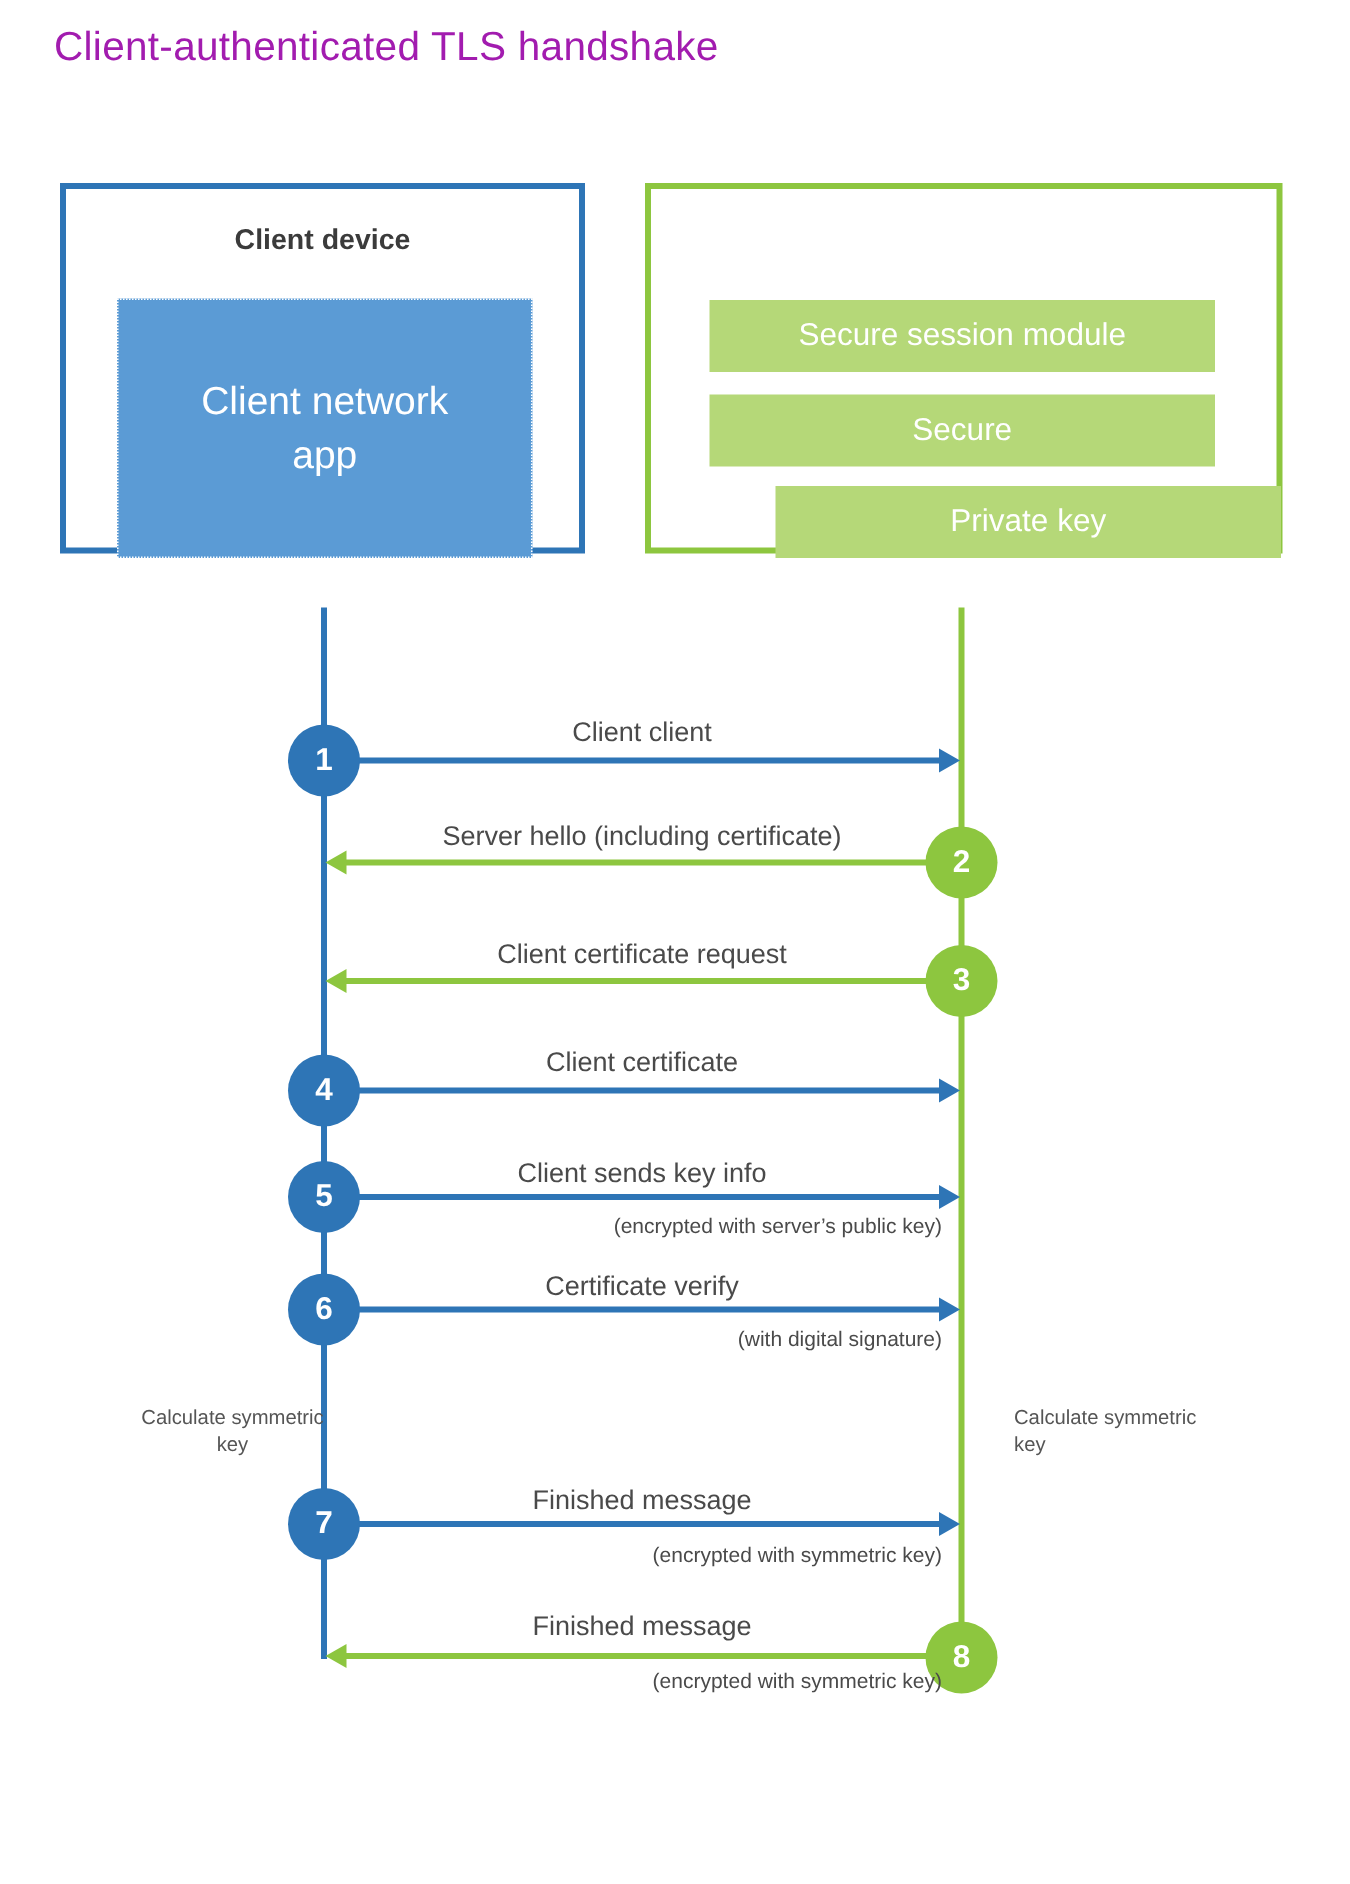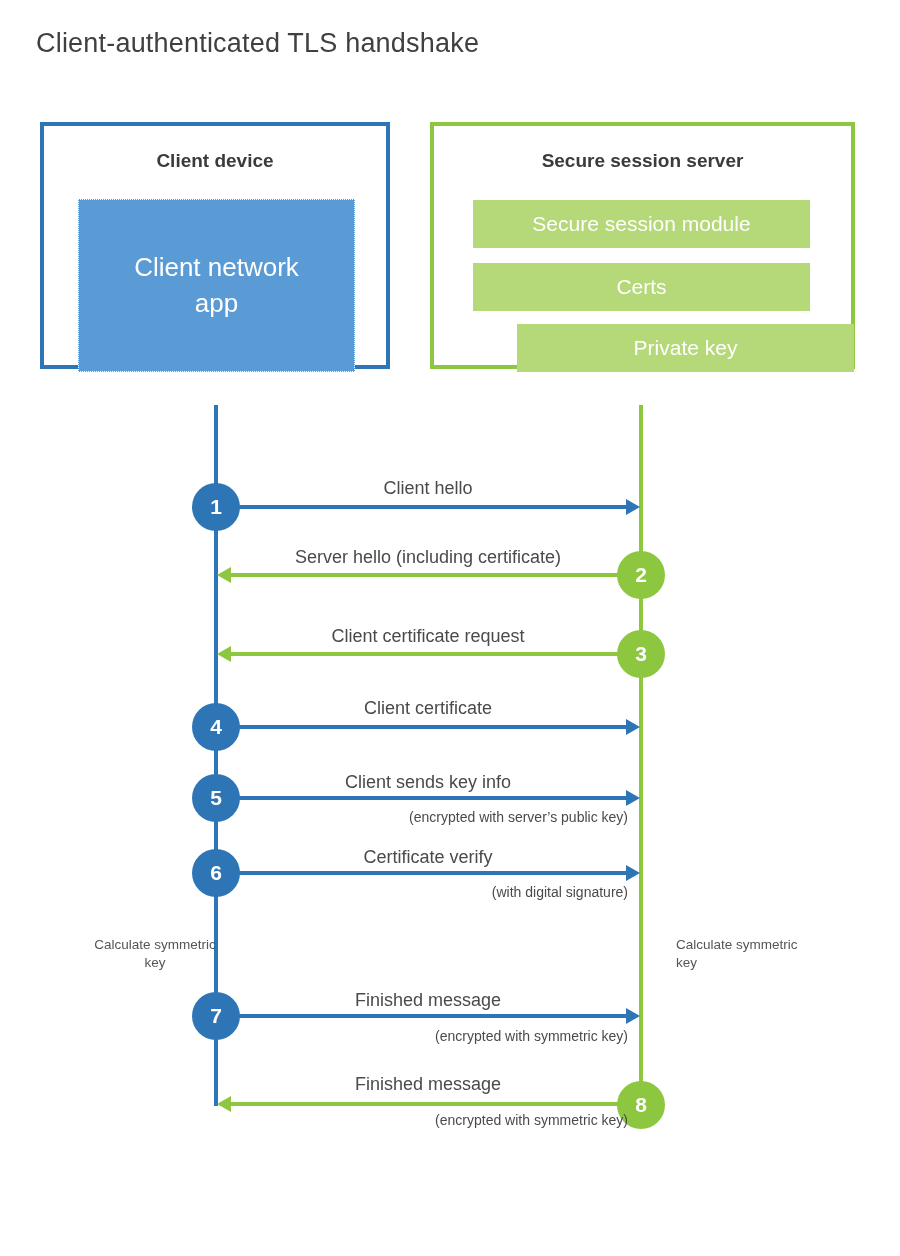--- a/index.html
+++ b/index.html
@@ -1,22 +1,22 @@
 <!DOCTYPE html>
 <html><head>
 <meta charset="utf-8">
 <style>
   html,body{margin:0;padding:0;background:#fff;}
   .canvas{
     position:relative;width:900px;height:1256px;background:#ffffff;
     font-family:"Liberation Sans","DejaVu Sans",sans-serif;overflow:hidden;
   }
   .title{
-    position:absolute;left:36px;top:28px;font-size:27px;font-weight:300;
-    color:#404040;letter-spacing:0.2px;
+    position:absolute;left:36px;top:16px;font-size:27px;font-weight:300;
+    color:#a21caf;letter-spacing:0.2px;
   }
   
   .actor-box{position:absolute;top:122px;height:247px;background:#fff;box-sizing:border-box;}
   .client-box{left:40px;width:350px;border:4px solid #2e75b6;}
   .server-box{left:430px;width:425px;border:4px solid #8dc63f;}
   .actor-title{
     position:absolute;left:0;right:0;top:24px;text-align:center;
     font-size:19px;font-weight:bold;color:#3b3b3b;
   }
   .app-box{
@@ -75,31 +75,30 @@
   <div class="title">Client-authenticated TLS handshake</div>
 
   <div class="actor-box client-box">
     <div class="actor-title">Client device</div>
     <div class="app-box">
       <span>Client network app</span>
     </div>
   </div>
 
   <div class="actor-box server-box">
-    <div class="actor-title">Secure session server</div>
     <div class="module-bar bar-1">Secure session module</div>
-    <div class="module-bar bar-2">Certs</div>
+    <div class="module-bar bar-2">Secure</div>
     <div class="module-bar bar-3">Private key</div>
   </div>
 
   <div class="lifeline blue"></div>
   <div class="lifeline green"></div>
 
   <div>
-    <div class="msg-label" style="top:478px">Client hello</div>
+    <div class="msg-label" style="top:478px">Client client</div>
     <div class="arrow-line blue" style="top:505px"></div>
     <div class="arrow-head right" style="top:499px"></div>
     <div class="circle blue" style="top:483px">1</div>
   </div>
 
   <div>
     <div class="msg-label" style="top:547px">Server hello (including certificate)</div>
     <div class="arrow-line green" style="top:573px"></div>
     <div class="arrow-head left" style="top:567px"></div>
     <div class="circle green" style="top:551px">2</div>

